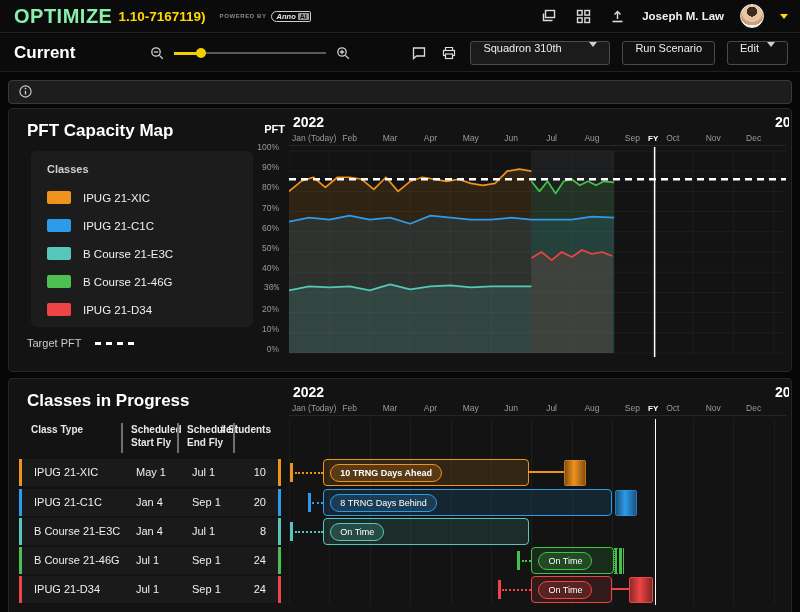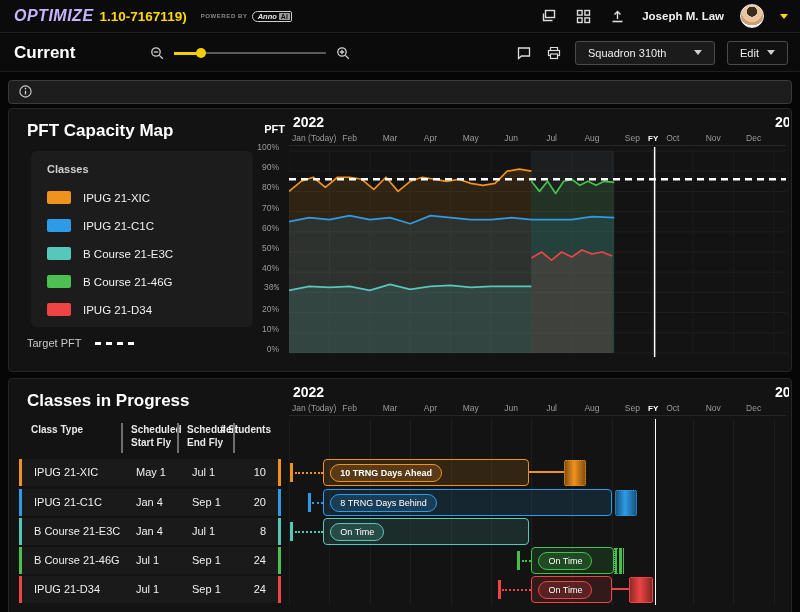--- a/index.html
+++ b/index.html
@@ -2,21 +2,21 @@
 <html><head>
 <meta charset="utf-8">
 <style>
   * { margin:0; padding:0; box-sizing:border-box; }
   html,body { width:800px; height:612px; background:#000; overflow:hidden; }
   body { font-family:"Liberation Sans", sans-serif; color:#e6e6e6; }
   .page { position:relative; width:800px; height:612px; background:#060606; }
 
   
   .app-header { position:absolute; left:0; top:0; width:800px; height:33px; background:#0b0b0b; border-bottom:1px solid #222; display:flex; align-items:center; }
-  .logo { margin-left:14px; color:#c4b5fd; font-weight:800; font-size:16px; letter-spacing:.5px; font-style:italic; }
+  .logo { margin-left:14px; color:#86efac; font-weight:800; font-size:20px; letter-spacing:.5px; }
   .version { margin-left:6px; color:#ffd900; font-weight:700; font-size:13.5px; }
   .powered { margin-left:14px; color:#8a8a8a; font-size:6px; letter-spacing:.6px; font-weight:700; }
   .brand-badge { margin-left:4px; display:inline-flex; align-items:center; border:1px solid #cfcfcf; border-radius:6px 2px 2px 6px; padding:0 1px 0 5px; height:11px; }
   .brand-badge .t1 { color:#e8e8e8; font-size:7.5px; font-weight:700; font-style:italic; }
   .brand-badge .t2 { background:#9a9a9a; color:#111; font-size:7px; font-weight:800; padding:0 2px; margin-left:2px; border-radius:1px; }
   .header-right { margin-left:auto; display:flex; align-items:center; gap:16px; margin-right:12px; }
   .hicon { width:18px; height:18px; display:inline-flex; align-items:center; justify-content:center; cursor:pointer; }
   .hicon svg { display:block; }
   .user-name { font-size:11.5px; font-weight:700; color:#f0f0f0; }
   .avatar { width:24px; height:24px; border-radius:50%; border:1px solid #e8e8e8; background:radial-gradient(circle at 50% 30%, #3a2c1e 0 26%, #e9c49d 27% 55%, #caa075 56% 72%, #f2f2f2 73% 100%); }
@@ -25,21 +25,21 @@
   
   .toolbar { position:absolute; left:0; top:34px; width:800px; height:38px; background:#0b0b0b; border-bottom:1px solid #1f1f1f; display:flex; align-items:center; }
   .view-title { margin-left:14px; font-size:17px; font-weight:700; color:#fff; }
   .zoom-wrap { position:absolute; left:148px; top:0; height:38px; display:flex; align-items:center; gap:8px; }
   .mag { width:15px; height:15px; }
   .slider { position:relative; width:152px; height:14px; cursor:pointer; }
   .slider .track { position:absolute; left:0; top:6px; width:152px; height:2px; background:#5a5a5a; }
   .slider .fill { position:absolute; left:0; top:5.5px; width:27px; height:3px; background:#f2cf00; }
   .slider .knob { position:absolute; left:22px; top:2px; width:10px; height:10px; border-radius:50%; background:#f2cf00; }
   .toolbar-right { margin-left:auto; display:flex; align-items:center; gap:12px; margin-right:12px; }
-  .tb-btn { height:24px; display:inline-flex; align-items:center; gap:8px; border:1px solid #4a4a4a; border-radius:3px; background:#111; color:#eee; font-size:11px; padding:0 12px; cursor:pointer; }
+  .tb-btn { height:24px; display:inline-flex; gap:8px; border:1px solid #4a4a4a; border-radius:3px; background:#111; color:#eee; font-size:11px; padding:0 12px; cursor:pointer; }
   .tb-select { min-width:140px; justify-content:space-between; background:#1b1b1b; }
   .dd-caret { width:0; height:0; border-left:4px solid transparent; border-right:4px solid transparent; border-top:5px solid #cfcfcf; }
 
   
   .banner { position:absolute; left:8px; top:80px; width:784px; height:24px; background:#1d1d1d; border:1px solid #3a3a3a; border-radius:4px; display:flex; align-items:center; font-size:10.5px; color:#d6d6d6; }
   .banner .info-ic { margin:0 8px 0 10px; }
   .banner b { color:#fff; }
 
   
   .panel { position:absolute; left:8px; width:784px; background:#131313; border:1px solid #262626; border-radius:4px; }
@@ -164,20 +164,21 @@
         <svg width="16" height="16" viewBox="0 0 16 16">
             <path d="M4.5 5V2.5h7V5" fill="none" stroke="#dcdcdc" stroke-width="1.2"></path>
             <rect x="2.5" y="5.5" width="11" height="5" fill="none" stroke="#dcdcdc" stroke-width="1.2"></rect>
             <rect x="4.5" y="9" width="7" height="4.5" fill="#0b0b0b" stroke="#dcdcdc" stroke-width="1.2"></rect>
           </svg>
       </span>
       <div class="tb-btn tb-select">
         <span>Squadron 310th</span>
         <span class="dd-caret"></span>
       </div>
+      <button class="tb-btn">Run Scenario</button>
       <div class="tb-btn">
         <span>Edit</span>
         <span class="dd-caret"></span>
       </div>
     </div>
   </div>
 
   <div class="banner">
     <span class="info-ic">
       <svg width="13" height="13" viewBox="0 0 14 14">

